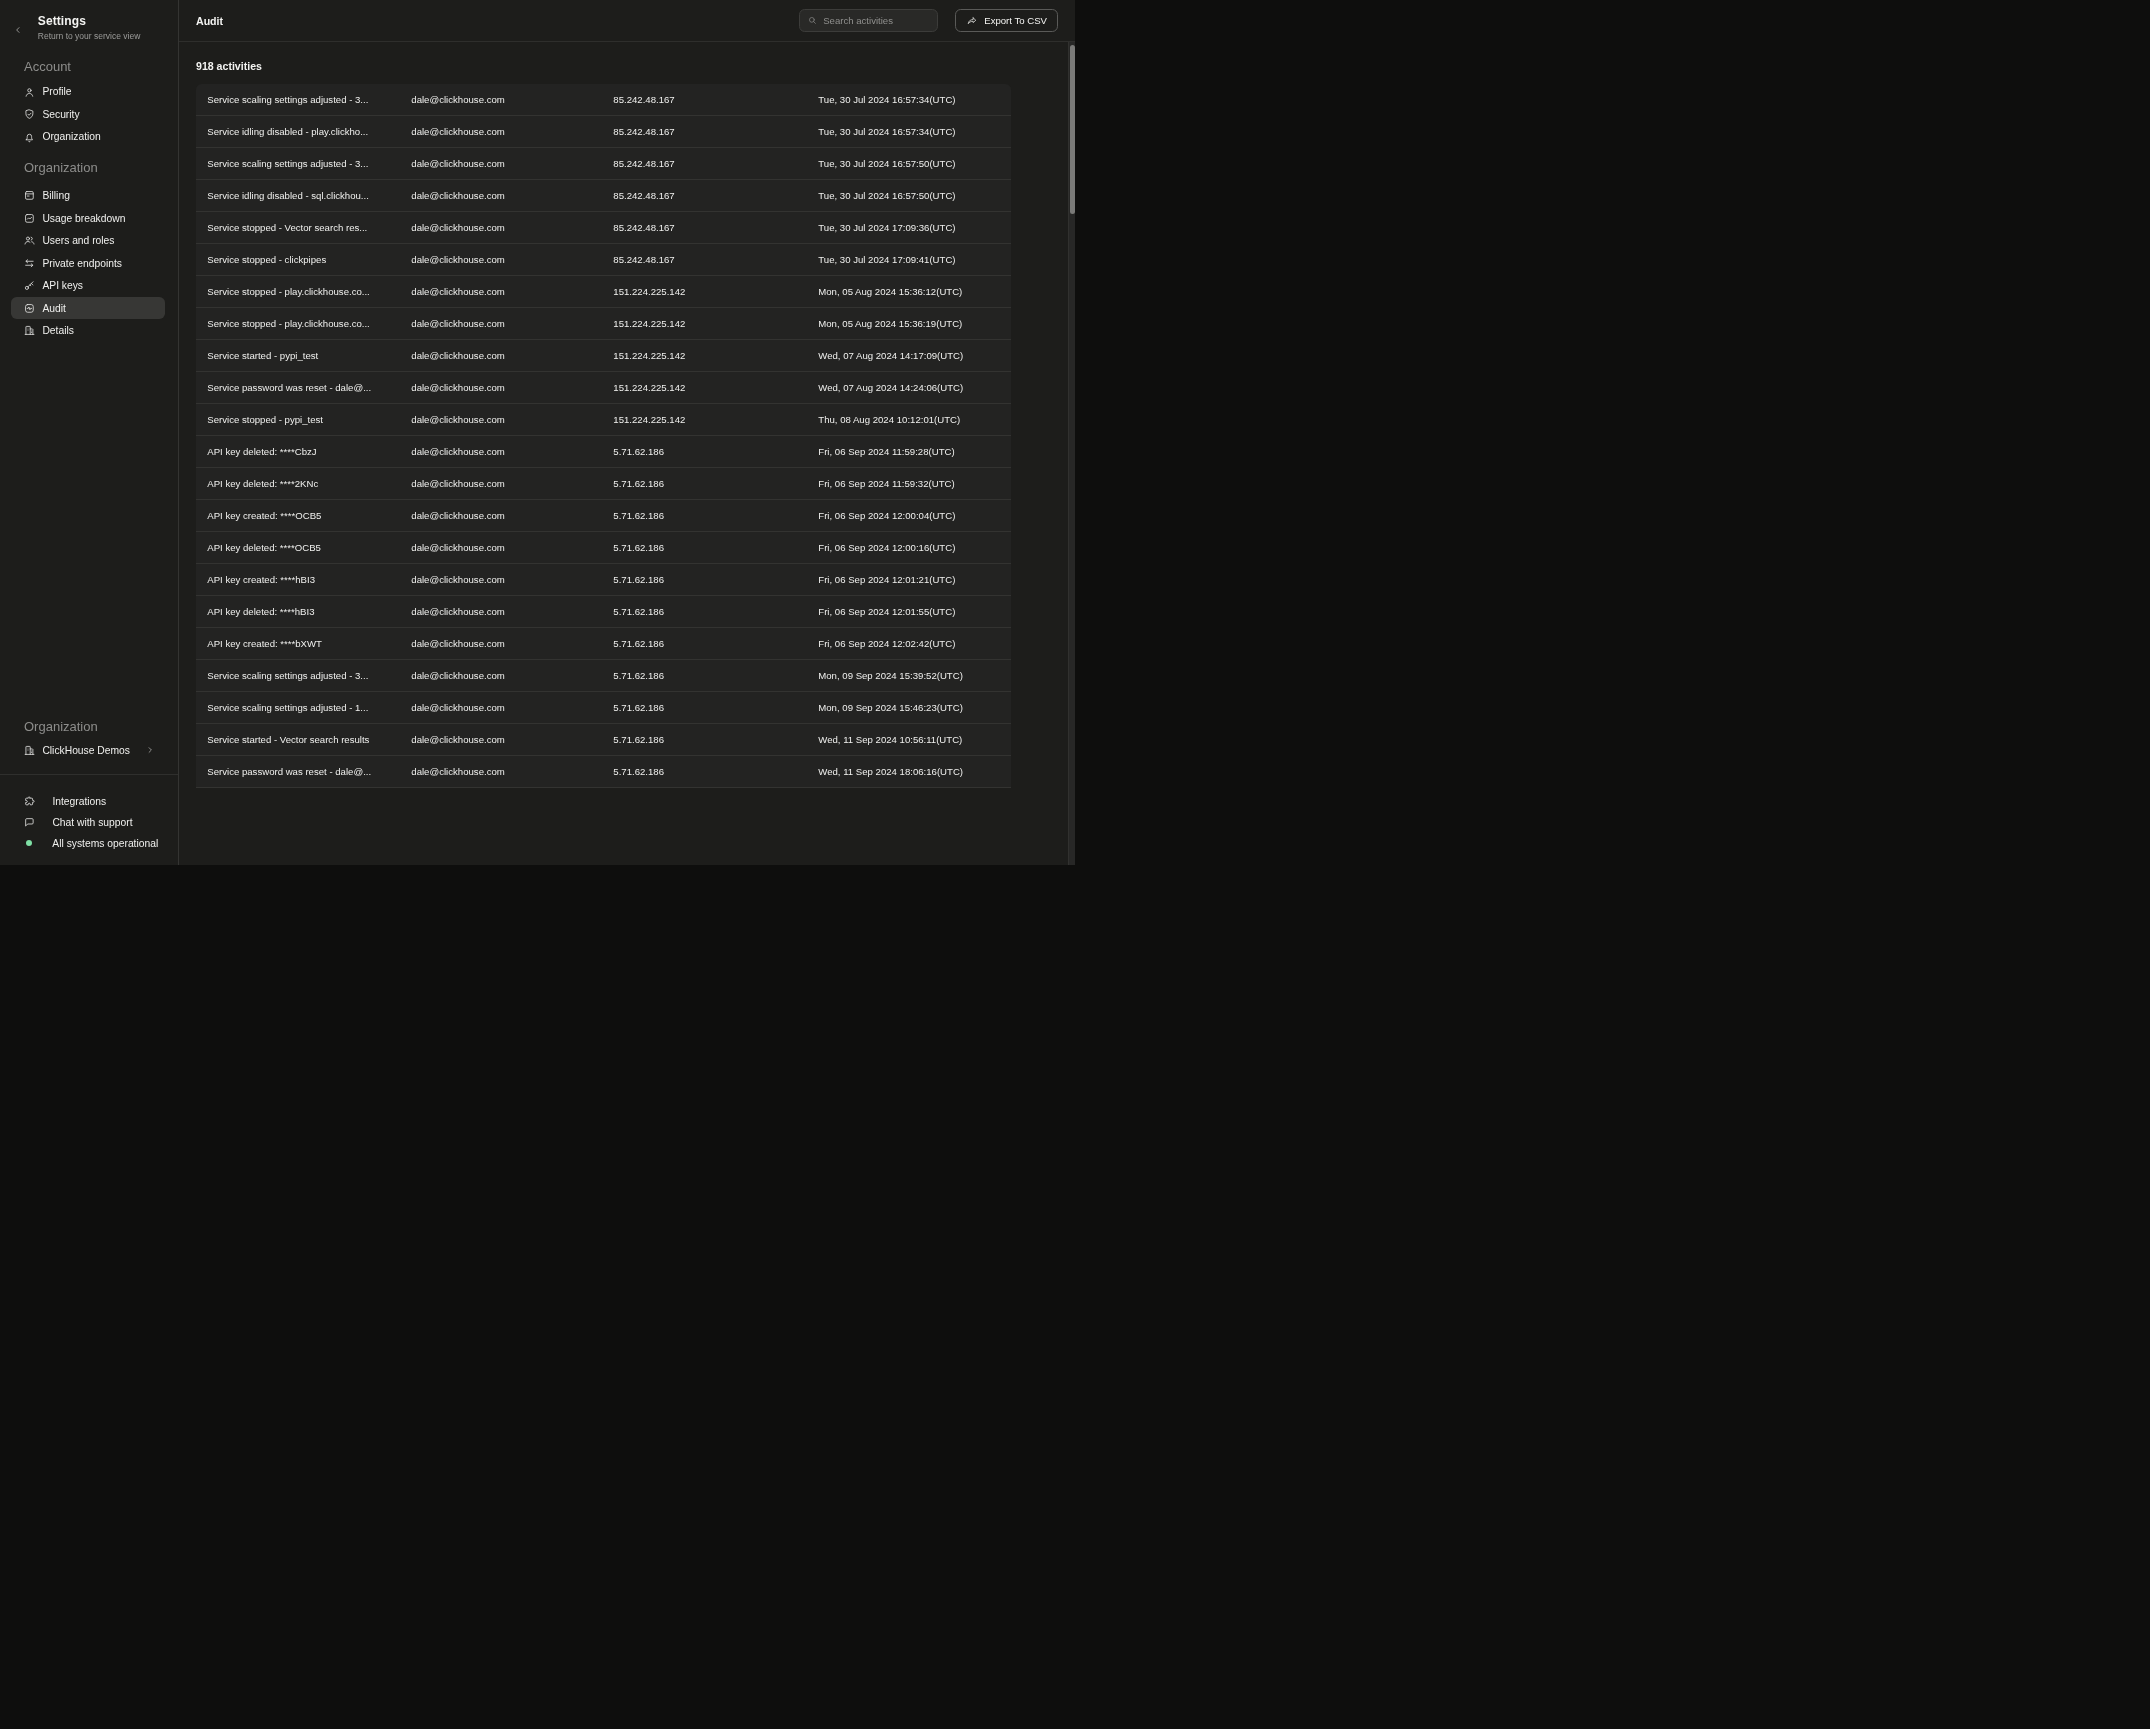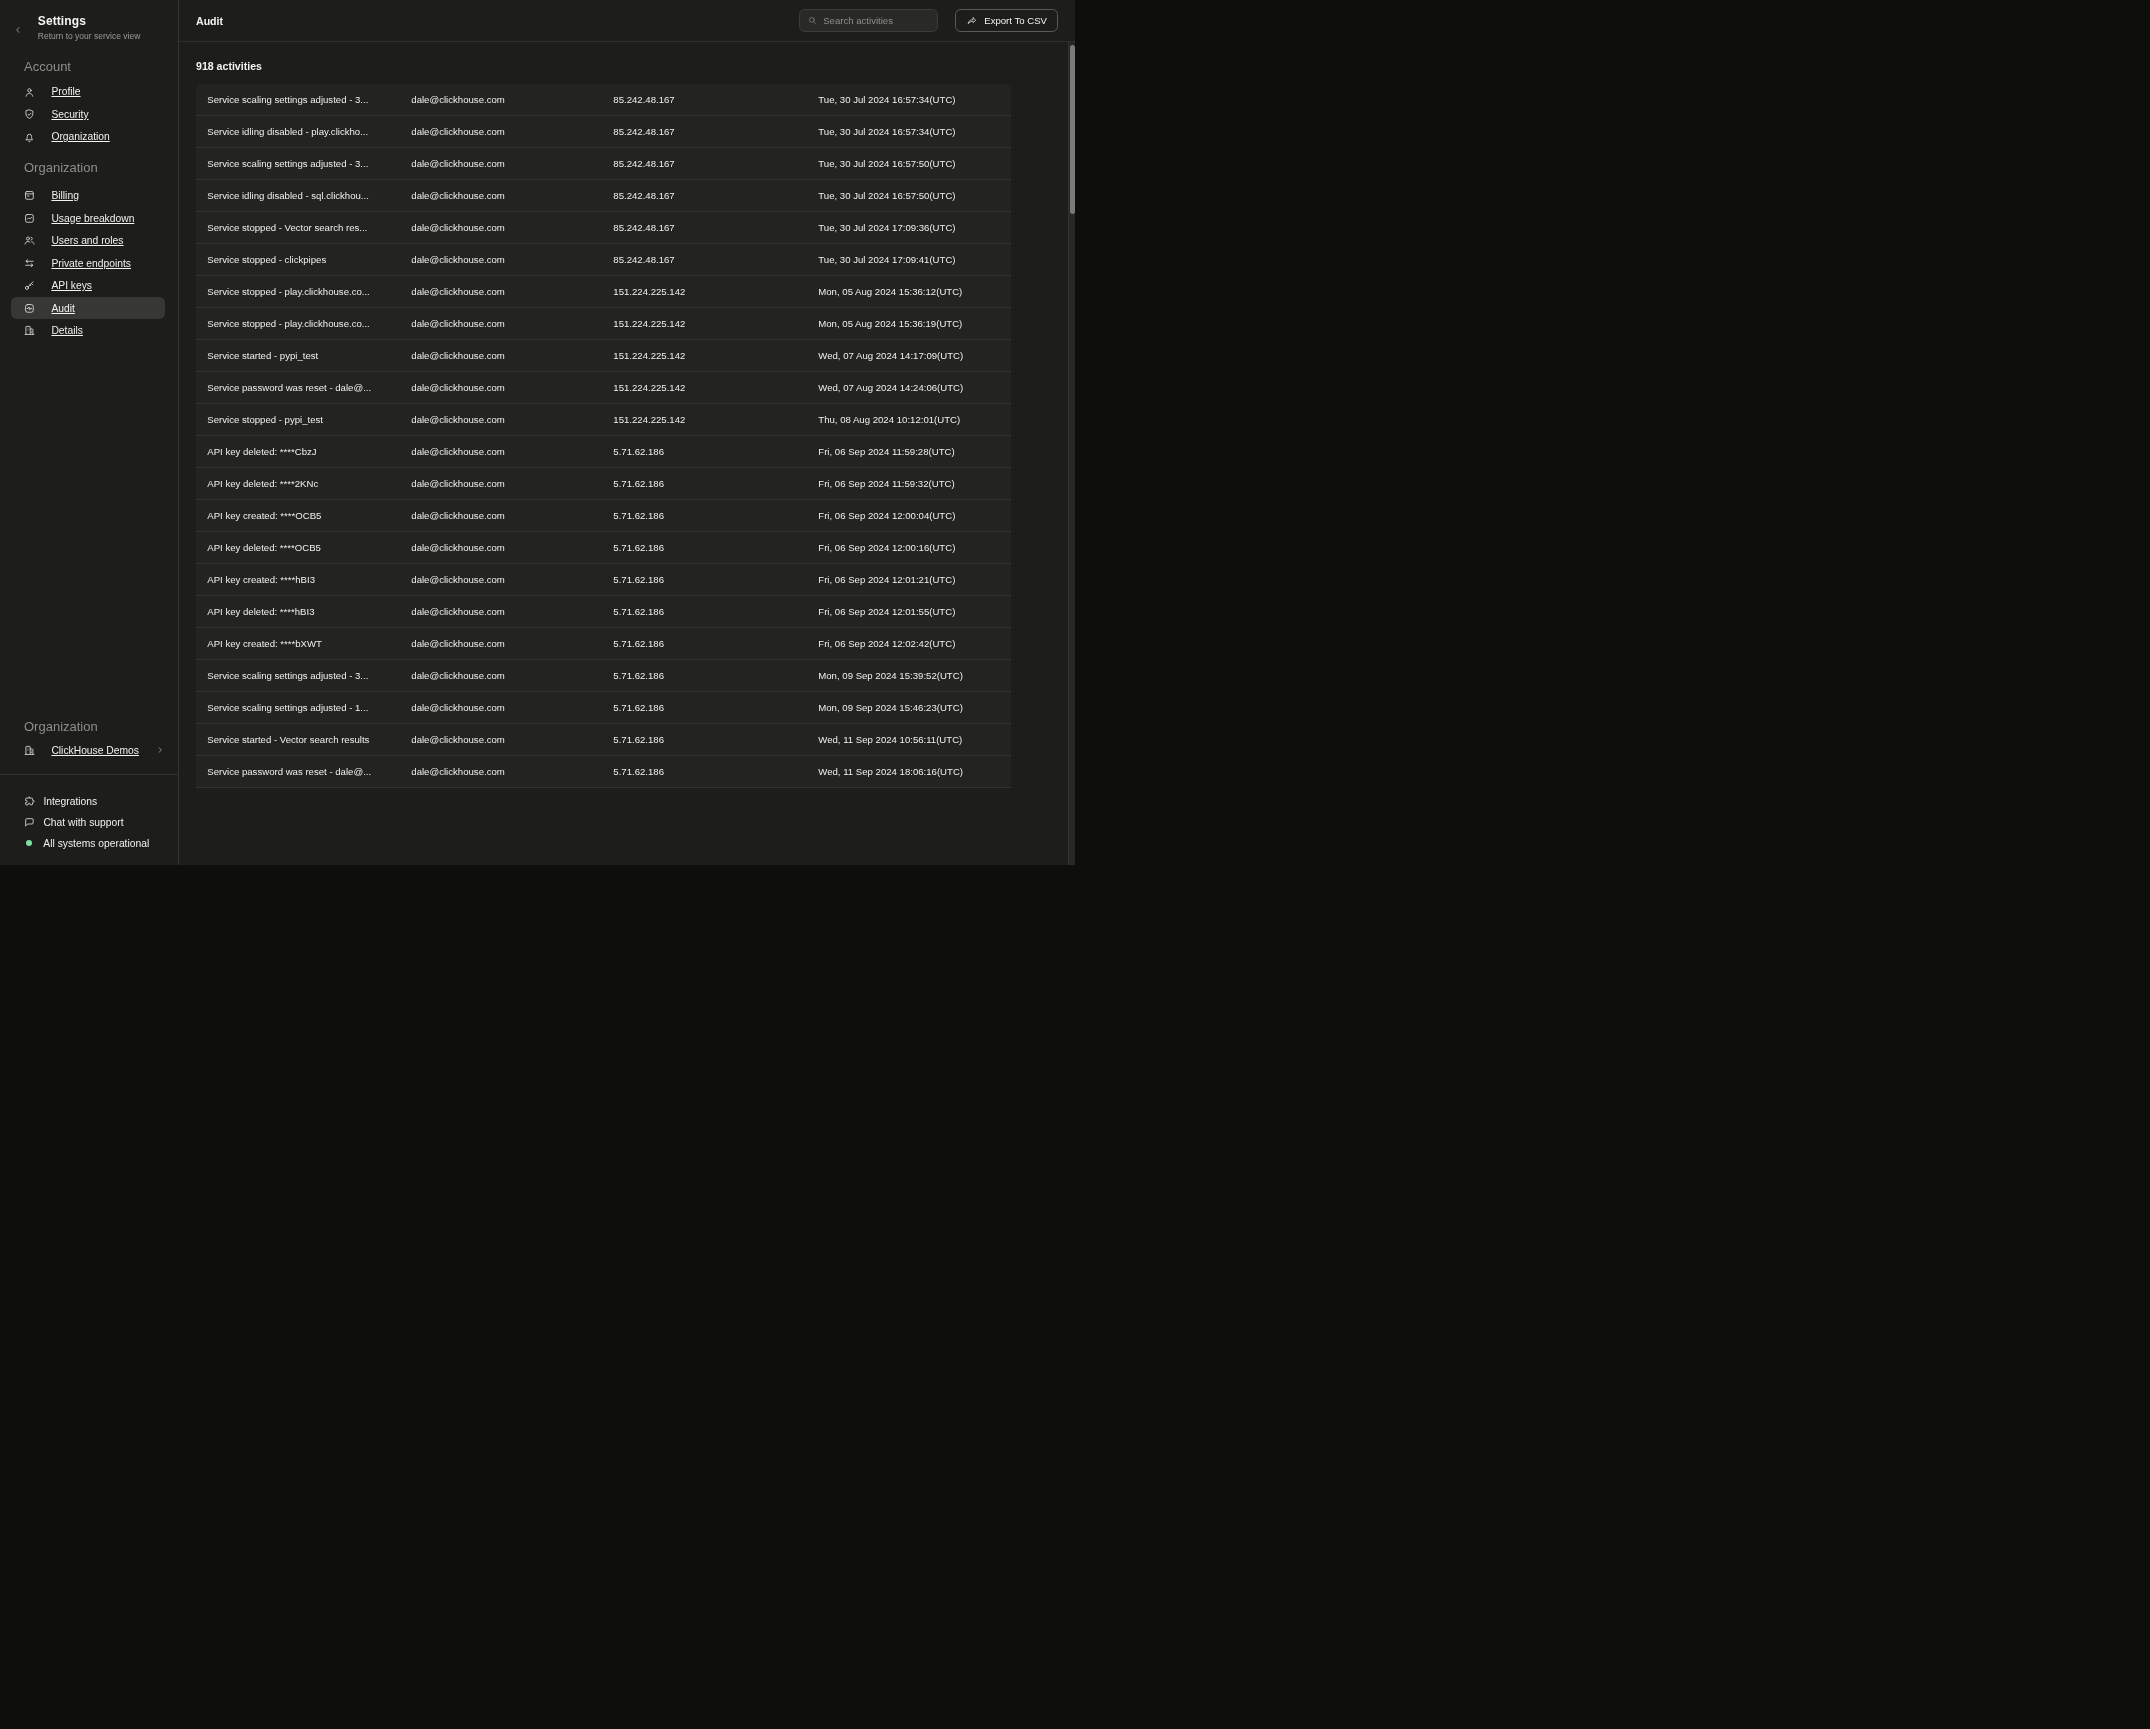--- a/index.html
+++ b/index.html
@@ -25,32 +25,32 @@
   .back-btn{margin-top:5px;color:#d9d9d7;cursor:pointer;width:10px;height:10px;}
   .back-btn svg{width:10px;height:10px;}
   .sb-title{font-size:12px;font-weight:700;line-height:15.6px;letter-spacing:0.1px;}
   .sb-sub{font-size:8.5px;color:#9c9c9a;line-height:11.3px;margin-top:2.1px;}
   .section-label{font-size:13px;color:#8d8d8b;padding-left:24px;line-height:11.3px;font-weight:400;}
   .label-account{margin-top:18.4px;}
   .label-org{margin-top:13.5px;}
   .sb-list{margin-top:8.5px;}
   .sb-list-org{margin-top:11.3px;}
   .sb-item{
-    display:flex;align-items:center;gap:16px;
+    display:flex;align-items:center;gap:7px;
     height:22.5px;margin:0 12.8px 0 11.3px;border-radius:5.7px;
-    padding:0 5.7px 0 11.3px;cursor:pointer;text-decoration:underline;
+    padding:0 5.7px 0 11.3px;cursor:pointer;
   }
   .sb-item.selected{background:#373735;}
   .sb-label{font-size:10.3px;color:#f0f0ee;white-space:nowrap;}
   .sb-bottom{margin-top:auto;padding-bottom:11.3px;}
   .sb-bottom .section-label{margin-bottom:6.4px;}
   .chevron-right{width:10px;height:10px;color:#cfcfcd;margin-left:auto;margin-right:4.3px;}
   .chevron-right svg{width:10px;height:10px;}
   .sb-divider{border-top:0.7px solid #2f2f2d;margin:12.8px 0 15.6px 0;}
-  .footer-item{height:21px;margin:0 12.8px 0 11.3px;border-radius:5.7px;padding:0 5.7px 0 11.3px;display:flex;align-items:center;gap:8px;cursor:pointer;}
+  .footer-item{height:21px;margin:0 12.8px 0 11.3px;border-radius:5.7px;padding:0 5.7px 0 11.3px;display:flex;align-items:center;gap:17px;cursor:pointer;}
   .status-dot{width:6.4px;height:6.4px;border-radius:50%;margin:0 3.2px;flex:0 0 6.4px;}
 
   
   .main{flex:1;display:flex;flex-direction:column;position:relative;min-width:0;}
   .topbar{
     height:42px;min-height:42px;border-bottom:0.7px solid #2e2e2c;
     display:flex;align-items:center;gap:17px;padding:0 17px;
   }
   .topbar-title{font-size:10.6px;font-weight:700;margin-right:auto;}
   .search{

